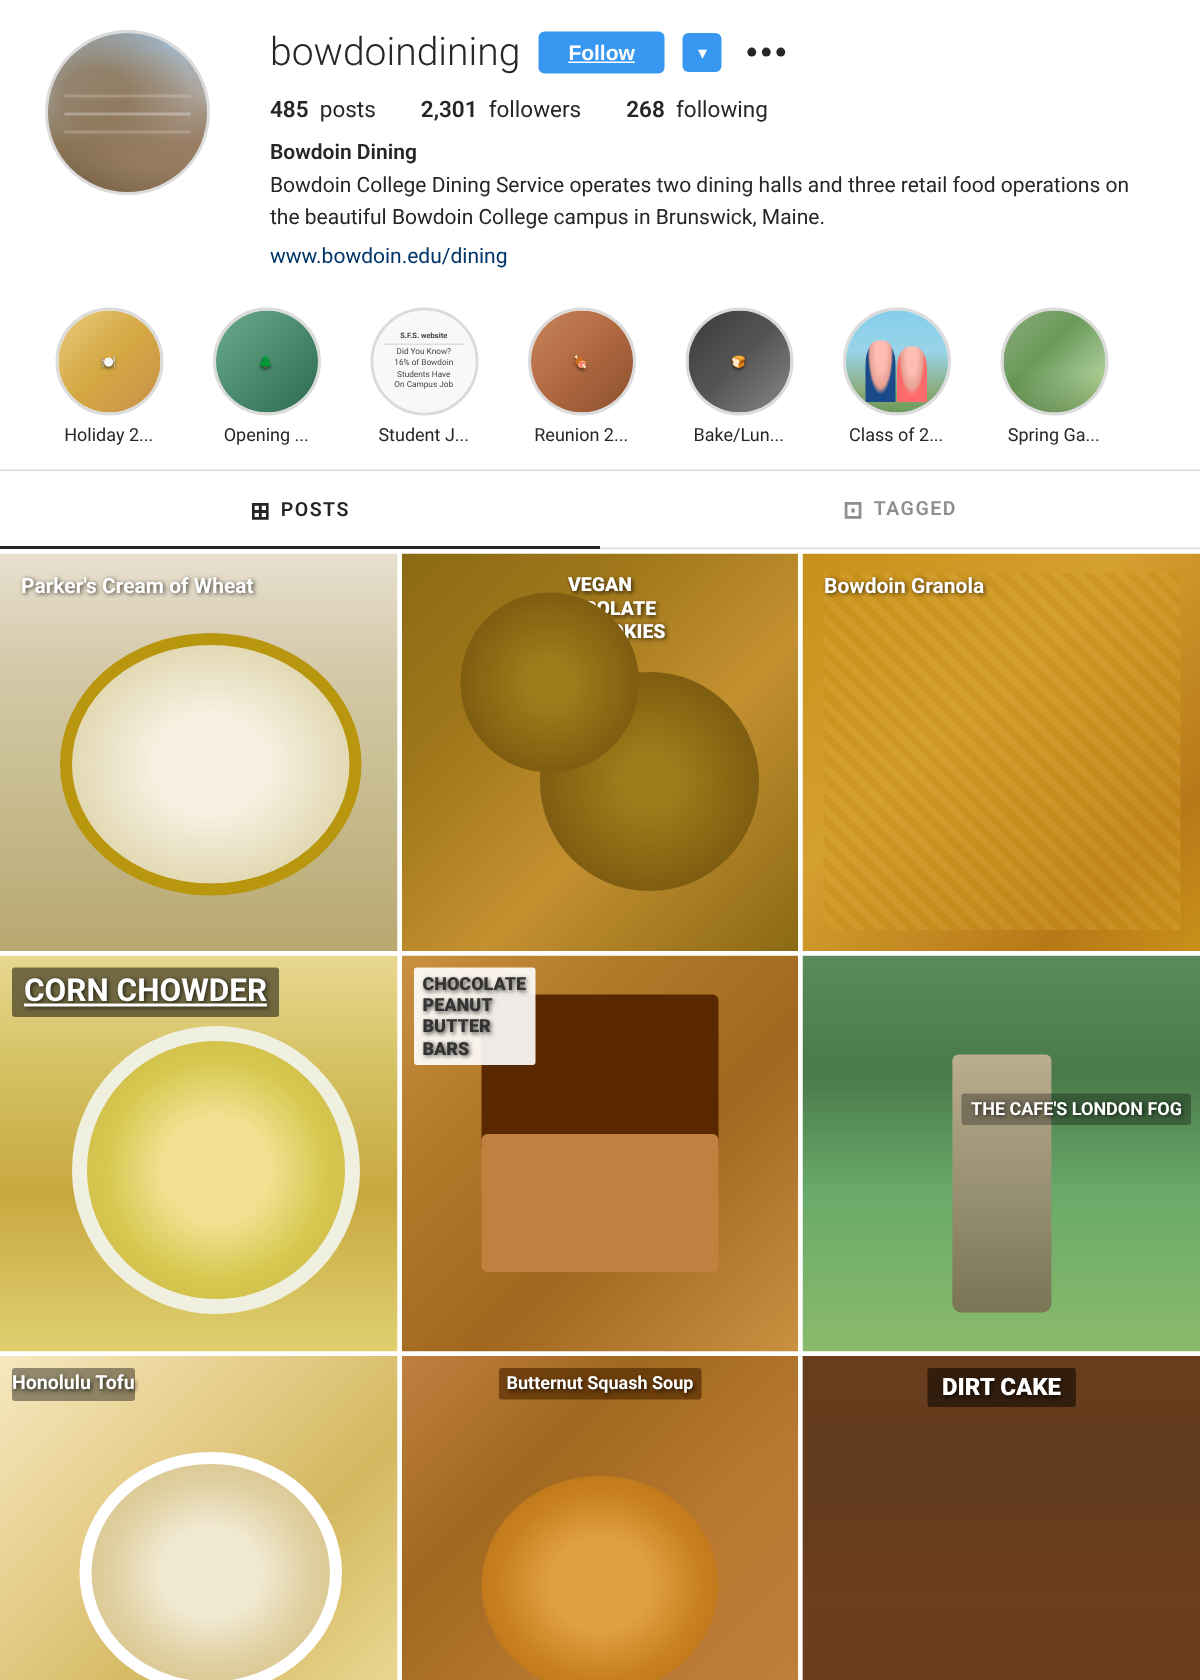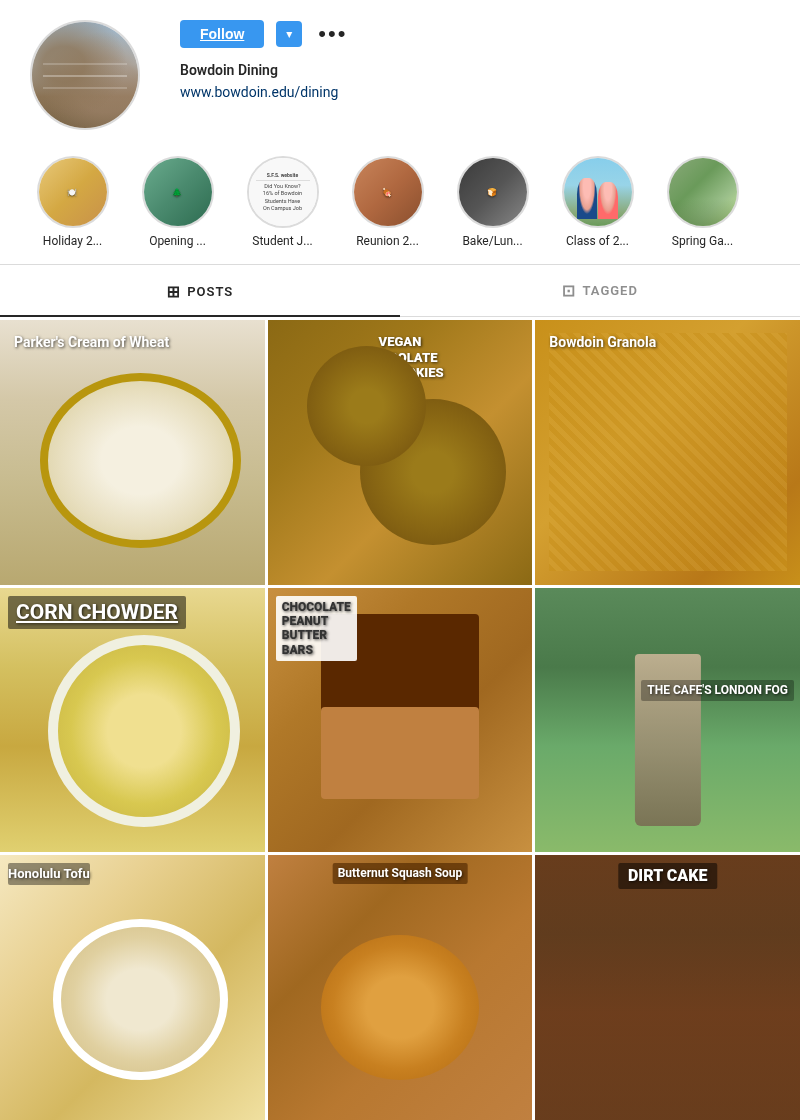--- a/index.html
+++ b/index.html
@@ -532,29 +532,45 @@
   <div class="avatar-container">
     <div class="avatar">
       <div class="avatar-placeholder">
         <div class="avatar-inner"></div>
       </div>
     </div>
   </div>
 
   <div class="profile-info">
     <div class="profile-top-row">
+      <span class="username">bowdoindining</span>
       <button class="follow-btn">Follow</button>
       <button class="dropdown-btn">
         <span>▾</span>
       </button>
       <button class="more-btn">•••</button>
     </div>
 
+    <div class="stats-row">
+      <span class="stat">
+        <strong>485</strong>
+        &nbsp;<span>posts</span>
+      </span>
+      <span class="stat">
+        <strong>2,301</strong>
+        &nbsp;<span>followers</span>
+      </span>
+      <span class="stat">
+        <strong>268</strong>
+        &nbsp;<span>following</span>
+      </span>
+    </div>
 
     <div class="profile-name">Bowdoin Dining</div>
+    <div class="profile-bio">Bowdoin College Dining Service operates two dining halls and three retail food operations on the beautiful Bowdoin College campus in Brunswick, Maine.</div>
     <a class="profile-link" href="#">www.bowdoin.edu/dining</a>
   </div>
 </div>
 
 <div class="highlights-section">
   <div class="highlights-row">
 
     <div class="highlight-item">
       <div class="highlight-circle">
         <div class="highlight-img hl-1">

